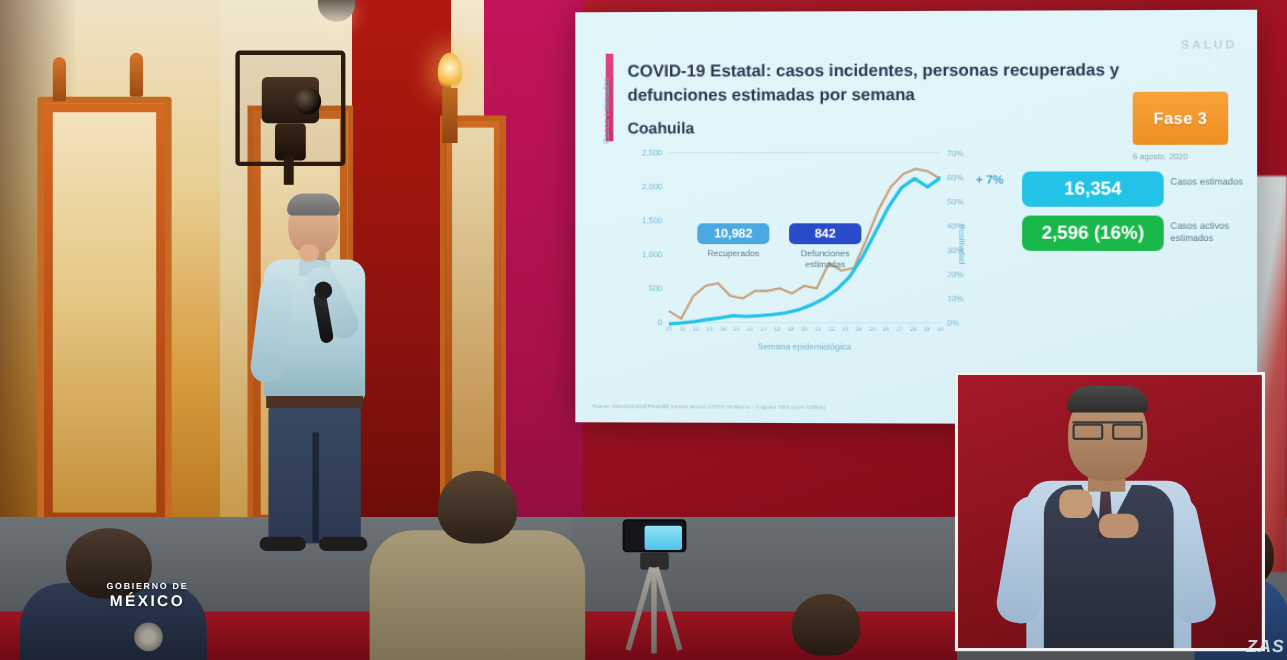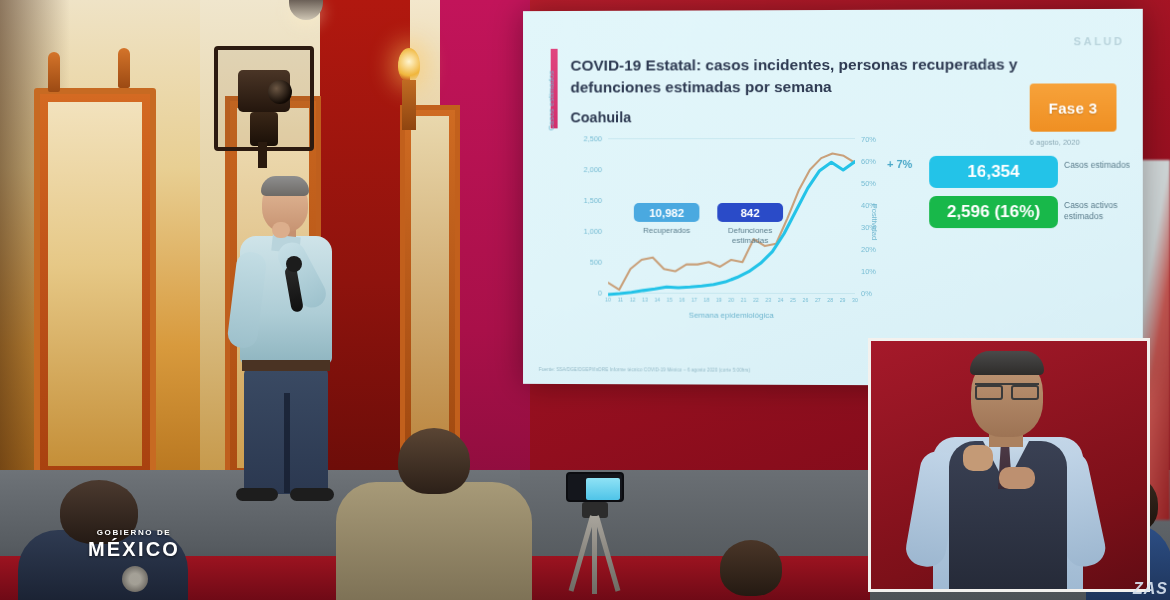--- a/index.html
+++ b/index.html
@@ -298,21 +298,21 @@
     background:#c49a76; }
   .i-hand-r{ position:absolute; left:128px; top:126px; width:36px; height:22px; border-radius:10px;
     background:#bd9070; }
 
   
   .gob-wm{
     position:absolute; left:66px; top:528px; width:136px; text-align:center; color:#fff;
     text-shadow:0 1px 3px rgba(0,0,0,.6);
   }
   .gob-wm .l1{ font-size:8px; letter-spacing:1.6px; font-weight:600; }
-  .gob-wm .l2{ font-size:20px; letter-spacing:2.2px; font-weight:700; margin-top:1px; }
+  .gob-wm .l2{ font-size:14px; letter-spacing:2.2px; font-weight:700; margin-top:1px; }
   .gob-seal{
     position:absolute; left:122px; top:566px; width:26px; height:26px; border-radius:50%;
     background:radial-gradient(circle,#cfc7b4 30%,#8e8677 70%); opacity:.75;
   }
   .corner-text{
     position:absolute; right:2px; bottom:2px; font-size:16px; font-weight:800; color:#dbe6f2;
     letter-spacing:1px; opacity:.9; font-style:italic;
   }
 </style>
 </head>

